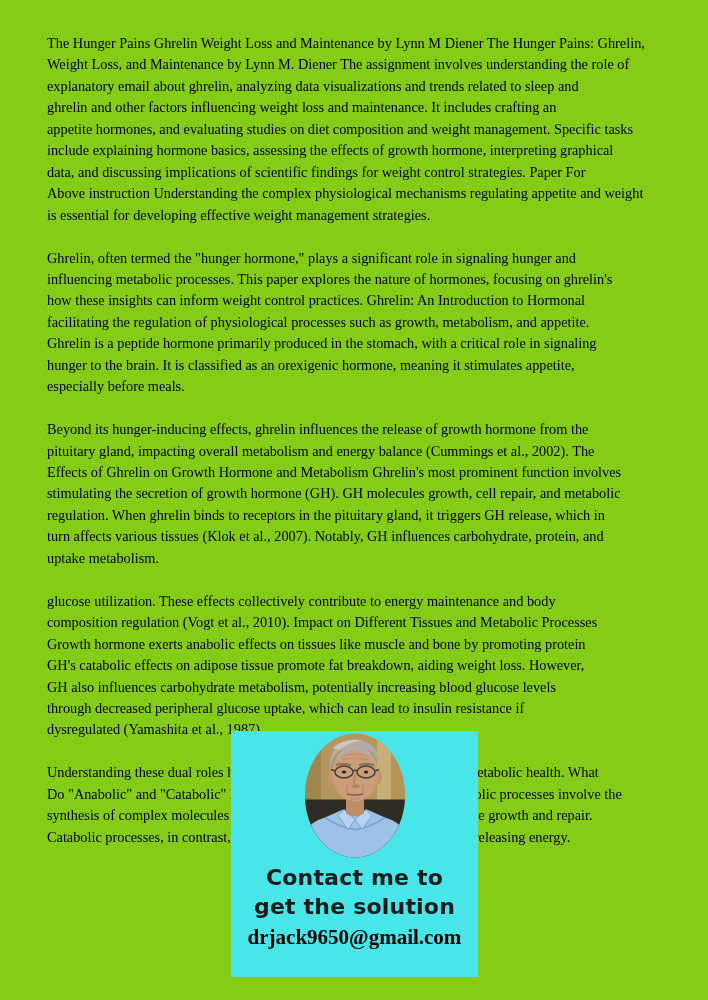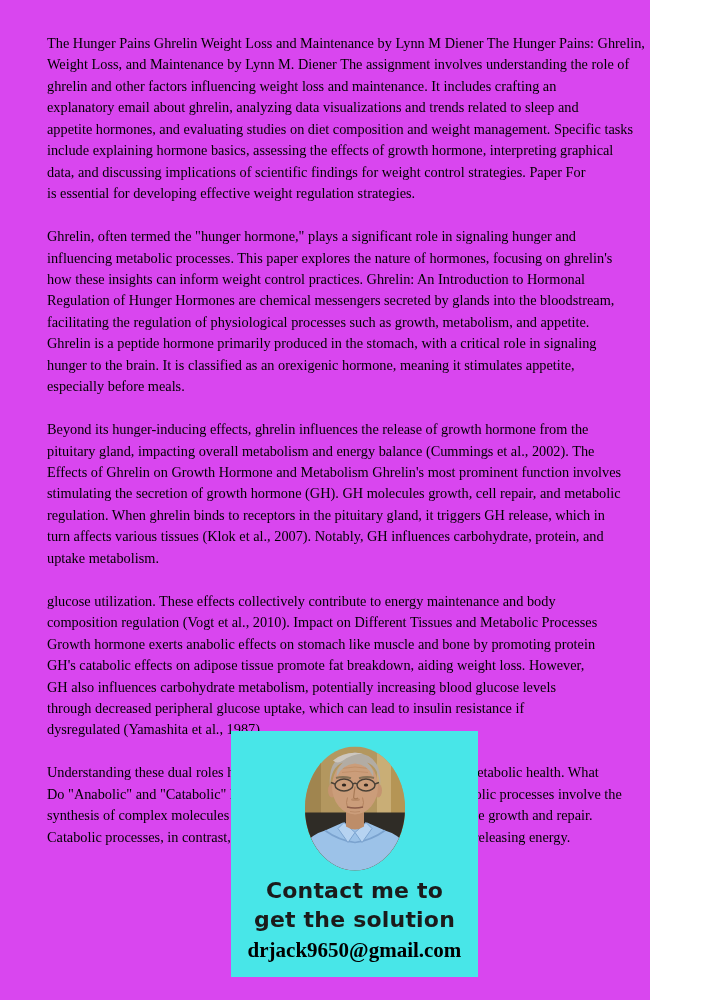--- a/index.html
+++ b/index.html
@@ -2,23 +2,23 @@
 <html><head>
 <meta charset="utf-8">
 <style>
   html, body {
     margin: 0;
     padding: 0;
     background: #ffffff;
   }
   .page {
     position: relative;
-    width: 650px;
+    width: 708px;
     height: 1000px;
-    background: #d946ef;
+    background: #84cc16;
     overflow: hidden;
     font-family: "Liberation Serif", serif;
   }
   .doc-text {
     position: absolute;
     left: 47px;
     top: 33px;
     right: 6px;
     color: #000000;
     font-size: 14.3px;
@@ -34,21 +34,21 @@
     position: absolute;
     left: 231px;
     top: 731px;
     width: 247px;
     height: 246px;
     background: #48e6e8;
     display: flex;
     flex-direction: column;
     align-items: center;
     box-sizing: border-box;
-    padding-top: 15px;
+    padding-top: 2px;
   }
   .portrait {
     width: 100px;
     height: 125px;
     display: block;
   }
   .promo-heading {
     margin-top: 5px;
     text-align: center;
     font-family: "DejaVu Sans", sans-serif;
@@ -70,50 +70,50 @@
 </style>
 </head>
 <body>
 
 <div class="page">
 
   <div class="doc-text">
       <div class="para">
         <div class="line">The Hunger Pains Ghrelin Weight Loss and Maintenance by Lynn M Diener The Hunger Pains: Ghrelin,</div>
         <div class="line">Weight Loss, and Maintenance by Lynn M. Diener The assignment involves understanding the role of</div>
+        <div class="line">explanatory email about ghrelin, analyzing data visualizations and trends related to sleep and</div>
         <div class="line">ghrelin and other factors influencing weight loss and maintenance. It includes crafting an</div>
-        <div class="line">explanatory email about ghrelin, analyzing data visualizations and trends related to sleep and</div>
         <div class="line">appetite hormones, and evaluating studies on diet composition and weight management. Specific tasks</div>
         <div class="line">include explaining hormone basics, assessing the effects of growth hormone, interpreting graphical</div>
         <div class="line">data, and discussing implications of scientific findings for weight control strategies. Paper For</div>
-        <div class="line">is essential for developing effective weight regulation strategies.</div>
+        <div class="line">Above instruction Understanding the complex physiological mechanisms regulating appetite and weight</div>
+        <div class="line">is essential for developing effective weight management strategies.</div>
       </div>
       <div class="para">
         <div class="line">Ghrelin, often termed the "hunger hormone," plays a significant role in signaling hunger and</div>
         <div class="line">influencing metabolic processes. This paper explores the nature of hormones, focusing on ghrelin's</div>
         <div class="line">how these insights can inform weight control practices. Ghrelin: An Introduction to Hormonal</div>
-        <div class="line">Regulation of Hunger Hormones are chemical messengers secreted by glands into the bloodstream,</div>
         <div class="line">facilitating the regulation of physiological processes such as growth, metabolism, and appetite.</div>
         <div class="line">Ghrelin is a peptide hormone primarily produced in the stomach, with a critical role in signaling</div>
         <div class="line">hunger to the brain. It is classified as an orexigenic hormone, meaning it stimulates appetite,</div>
         <div class="line">especially before meals.</div>
       </div>
       <div class="para">
         <div class="line">Beyond its hunger-inducing effects, ghrelin influences the release of growth hormone from the</div>
         <div class="line">pituitary gland, impacting overall metabolism and energy balance (Cummings et al., 2002). The</div>
         <div class="line">Effects of Ghrelin on Growth Hormone and Metabolism Ghrelin's most prominent function involves</div>
         <div class="line">stimulating the secretion of growth hormone (GH). GH molecules growth, cell repair, and metabolic</div>
         <div class="line">regulation. When ghrelin binds to receptors in the pituitary gland, it triggers GH release, which in</div>
         <div class="line">turn affects various tissues (Klok et al., 2007). Notably, GH influences carbohydrate, protein, and</div>
         <div class="line">uptake metabolism.</div>
       </div>
       <div class="para">
         <div class="line">glucose utilization. These effects collectively contribute to energy maintenance and body</div>
         <div class="line">composition regulation (Vogt et al., 2010). Impact on Different Tissues and Metabolic Processes</div>
-        <div class="line">Growth hormone exerts anabolic effects on stomach like muscle and bone by promoting protein</div>
+        <div class="line">Growth hormone exerts anabolic effects on tissues like muscle and bone by promoting protein</div>
         <div class="line">GH's catabolic effects on adipose tissue promote fat breakdown, aiding weight loss. However,</div>
         <div class="line">GH also influences carbohydrate metabolism, potentially increasing blood glucose levels</div>
         <div class="line">through decreased peripheral glucose uptake, which can lead to insulin resistance if</div>
         <div class="line">dysregulated (Yamashita et al., 1987).</div>
       </div>
       <div class="para">
         <div class="line">Understanding these dual roles helps in appreciating GH's role in overall metabolic health. What</div>
         <div class="line">Do "Anabolic" and "Catabolic" Mean in the Context of Metabolism? Anabolic processes involve the</div>
         <div class="line">synthesis of complex molecules from simpler ones, supporting overall tissue growth and repair.</div>
         <div class="line">Catabolic processes, in contrast, break down molecules into simpler units, releasing energy.</div>

